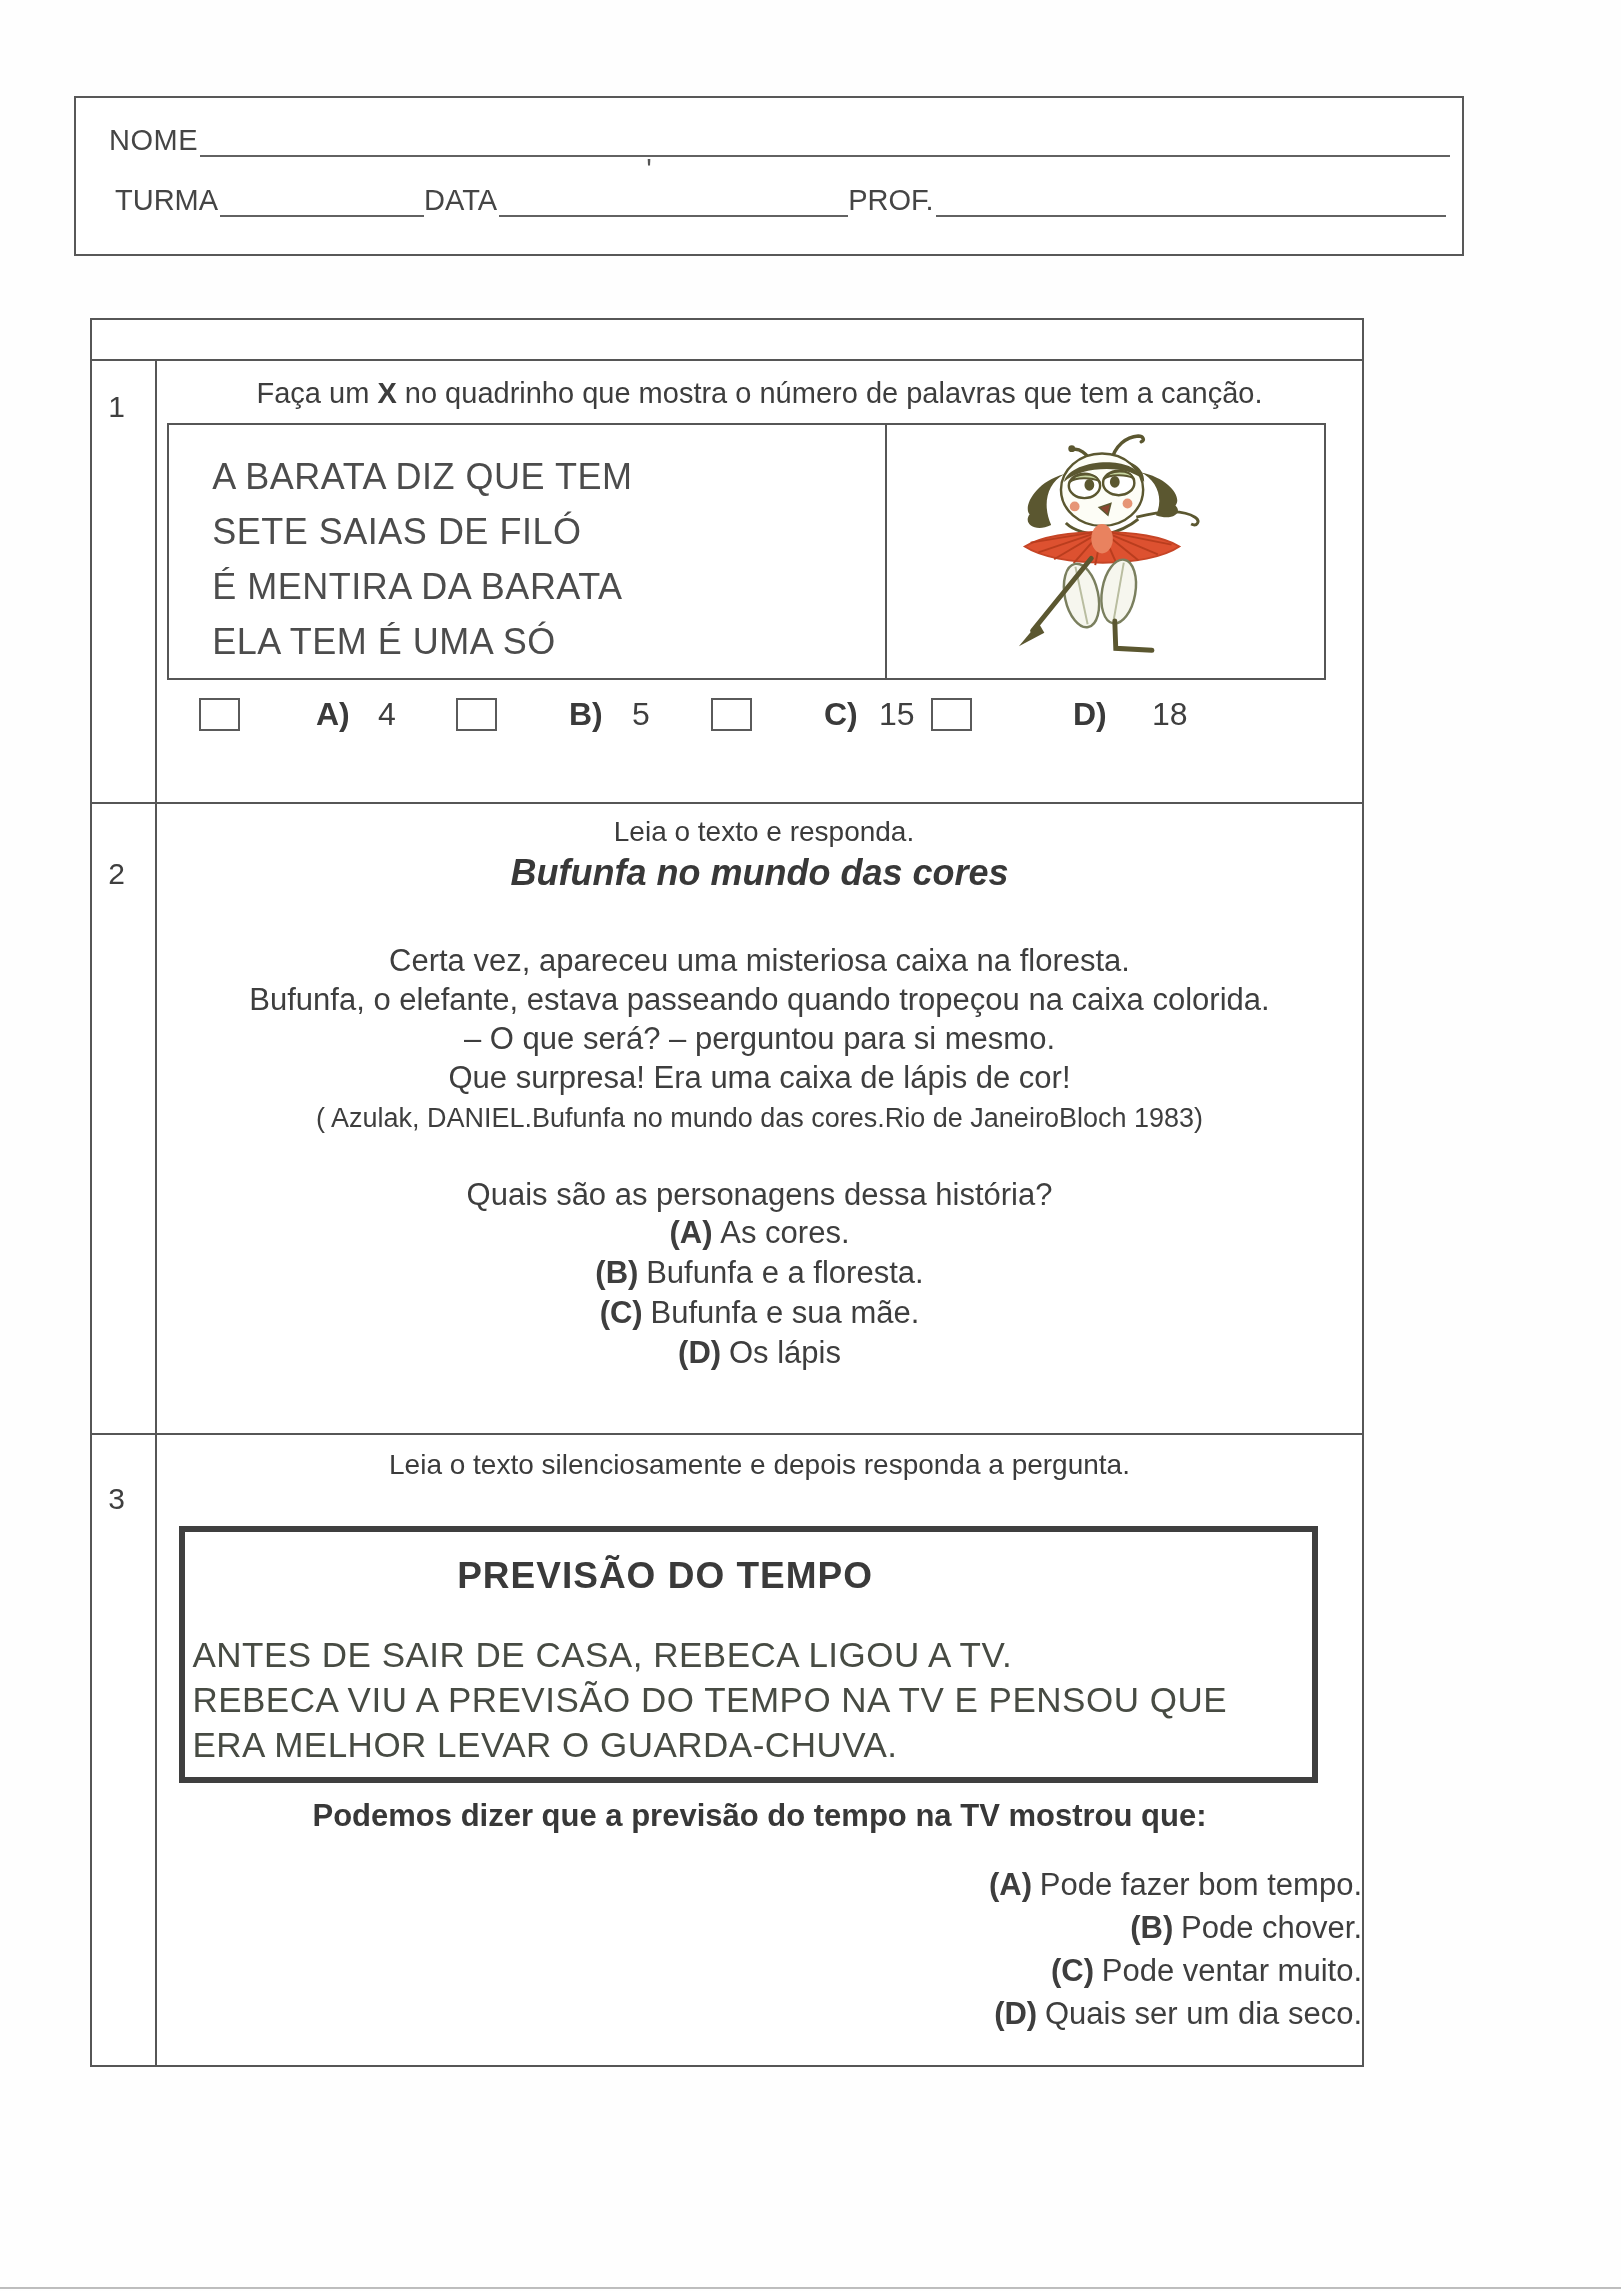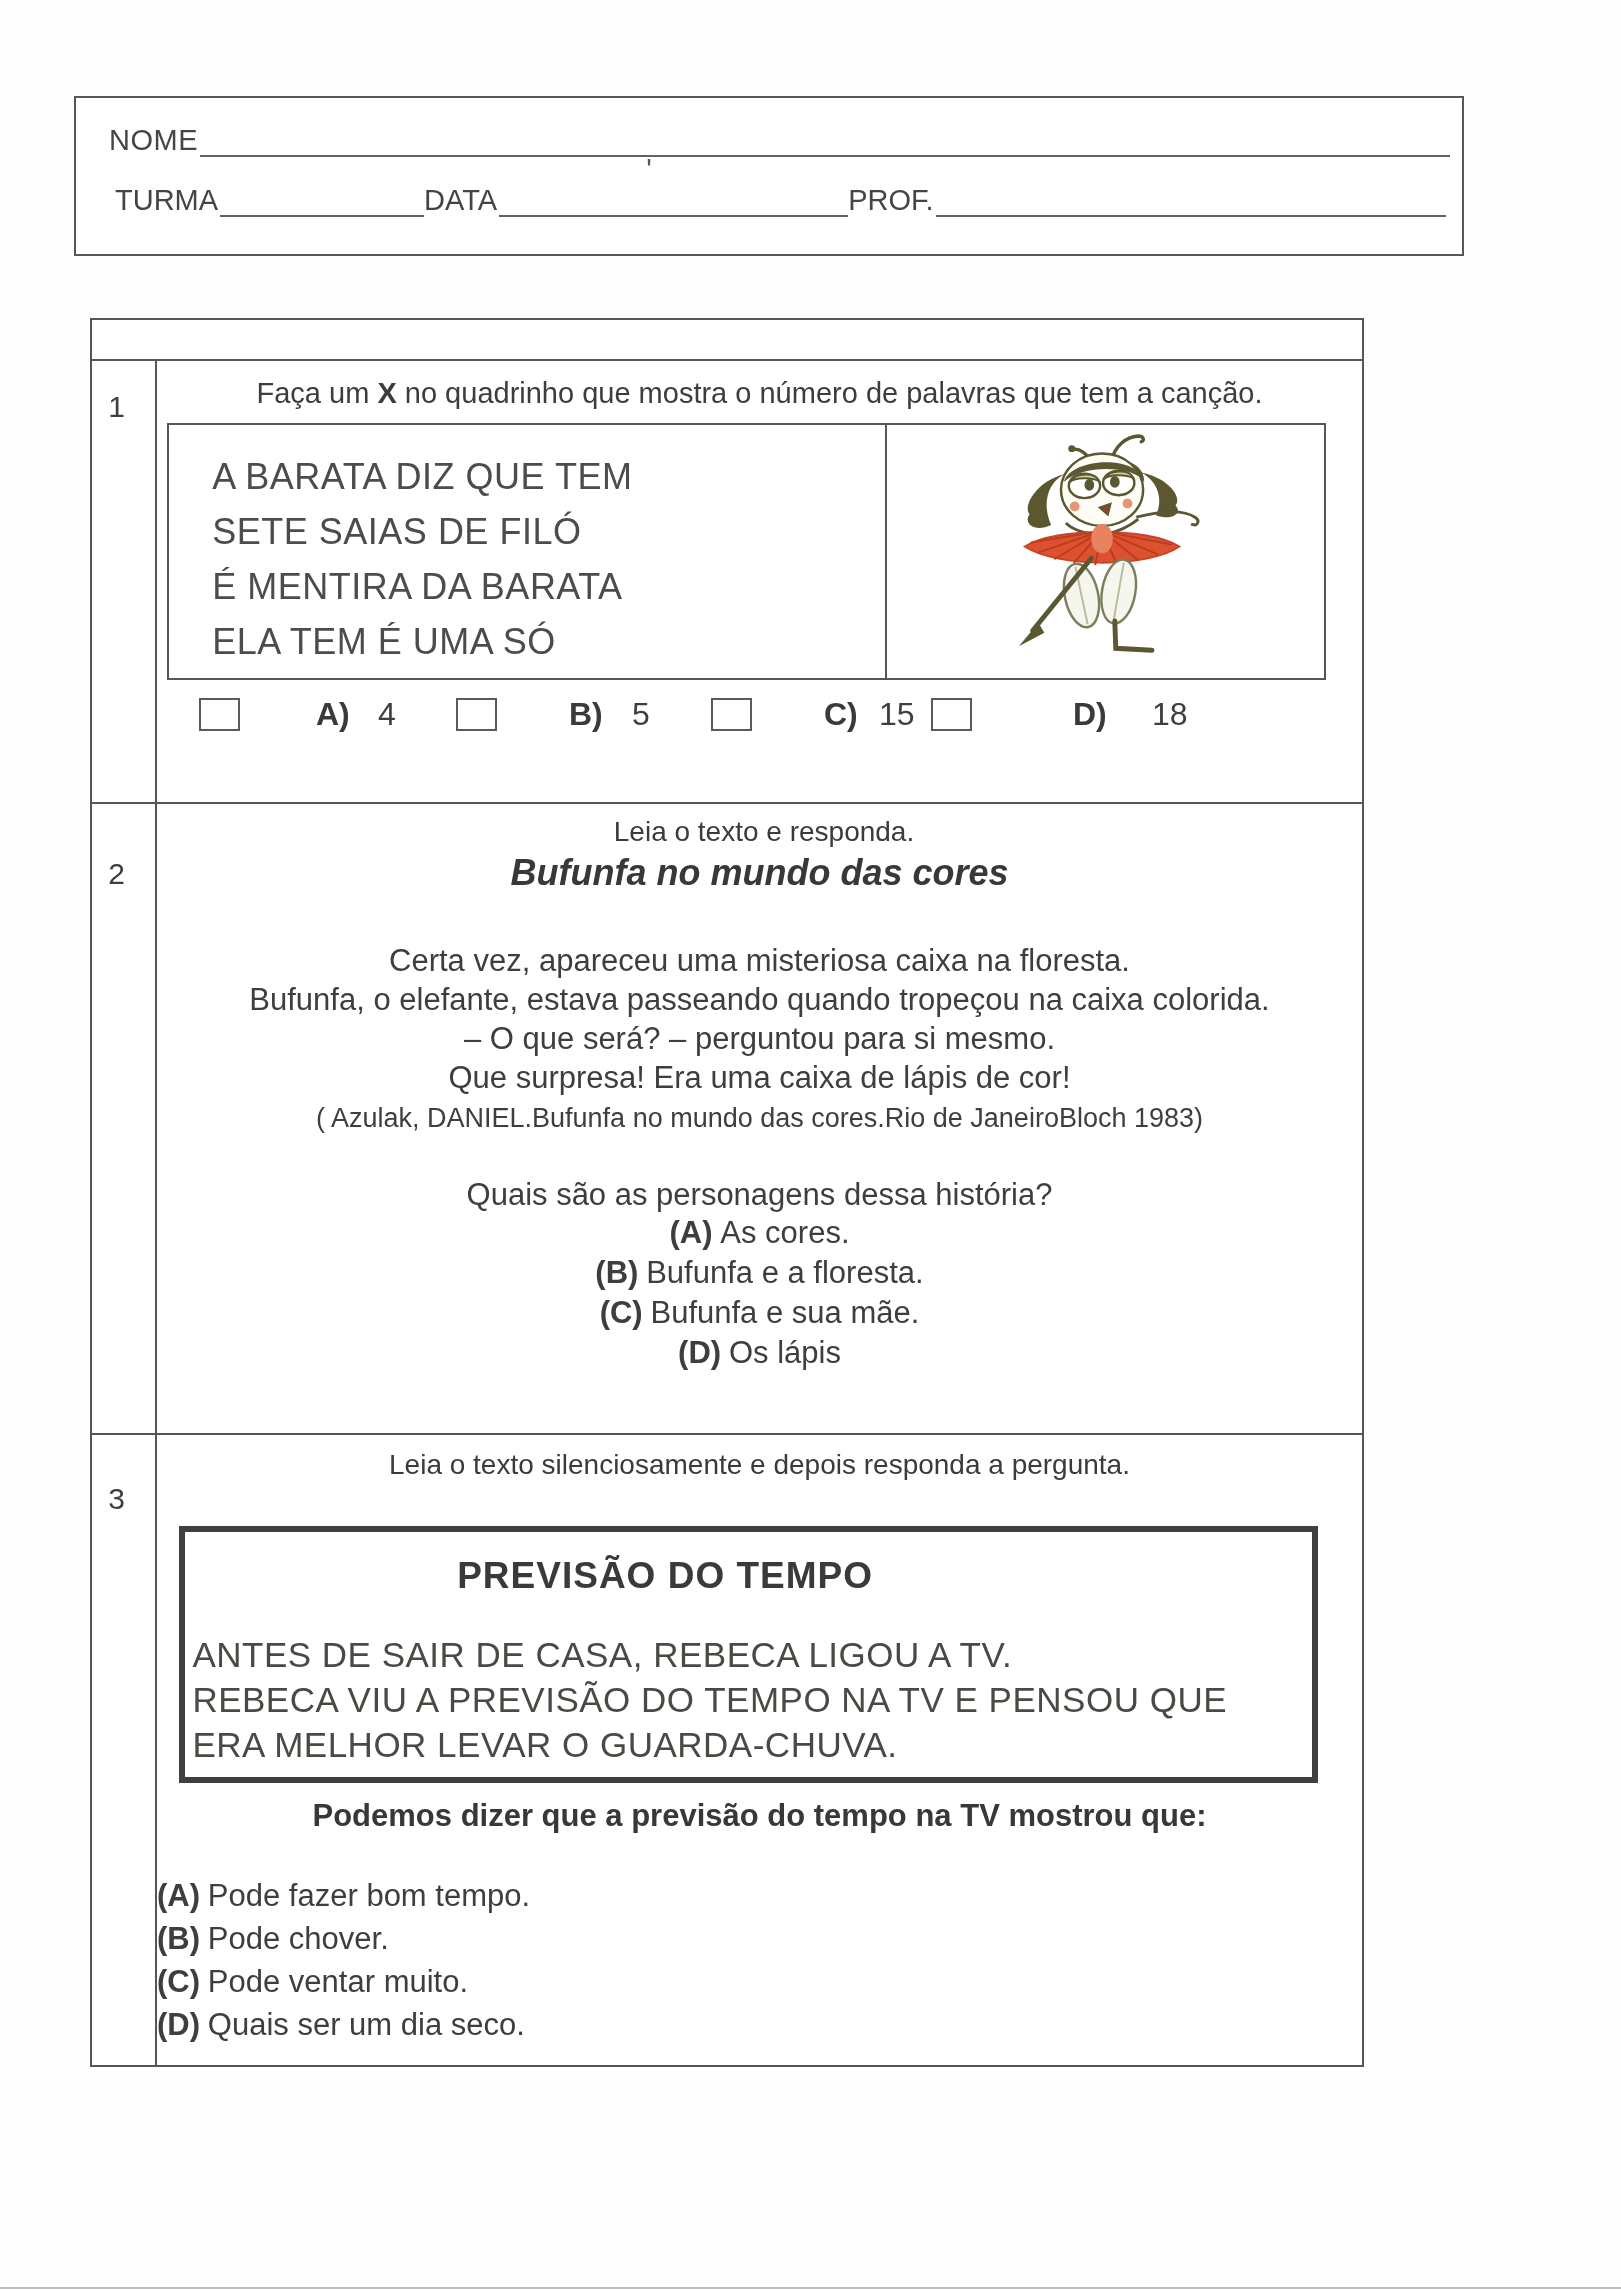--- a/index.html
+++ b/index.html
@@ -61,21 +61,21 @@
   .q2-citation{margin-top:6px;font-size:27px;color:#3e3e3e;}
   .q2-question{margin-top:43px;font-size:31px;color:#3e3e3e;}
   .q2-options{font-size:31px;line-height:40px;color:#3e3e3e;}
   .opt b{margin-right:7.8px;}
   
   .q3-instruction{margin-top:13.7px;text-align:center;font-size:28px;color:#3b3b3b;}
   .prev-box{margin:45px 0 0 21.6px;width:1139px;height:257px;border:6.9px solid #3f3f3f;box-sizing:border-box;background:#fff;}
   .prev-title{margin-top:23.5px;text-align:center;font-size:37px;font-weight:bold;letter-spacing:1px;position:relative;left:-83px;color:#3a3a3a;}
   .prev-lines{margin-top:35px;padding-left:7.8px;font-size:35px;line-height:45px;color:#474b43;letter-spacing:0.5px;}
   .q3-question{margin-top:15.7px;text-align:center;font-size:31px;font-weight:bold;color:#383838;}
-  .q3-options{margin-top:40px;text-align:left;font-size:31px;line-height:43px;color:#3e3e3e;}
+  .q3-options{margin-top:29px;text-align:right;font-size:31px;line-height:43px;color:#3e3e3e;}
   
   .scan-edge{position:absolute;left:0;right:0;bottom:2.9px;border-top:2px solid #bdbdbd;}
 </style>
 </head>
 <body>
 
 <div id="page">
 
   <div class="header-box">
     <div class="nome-row">

